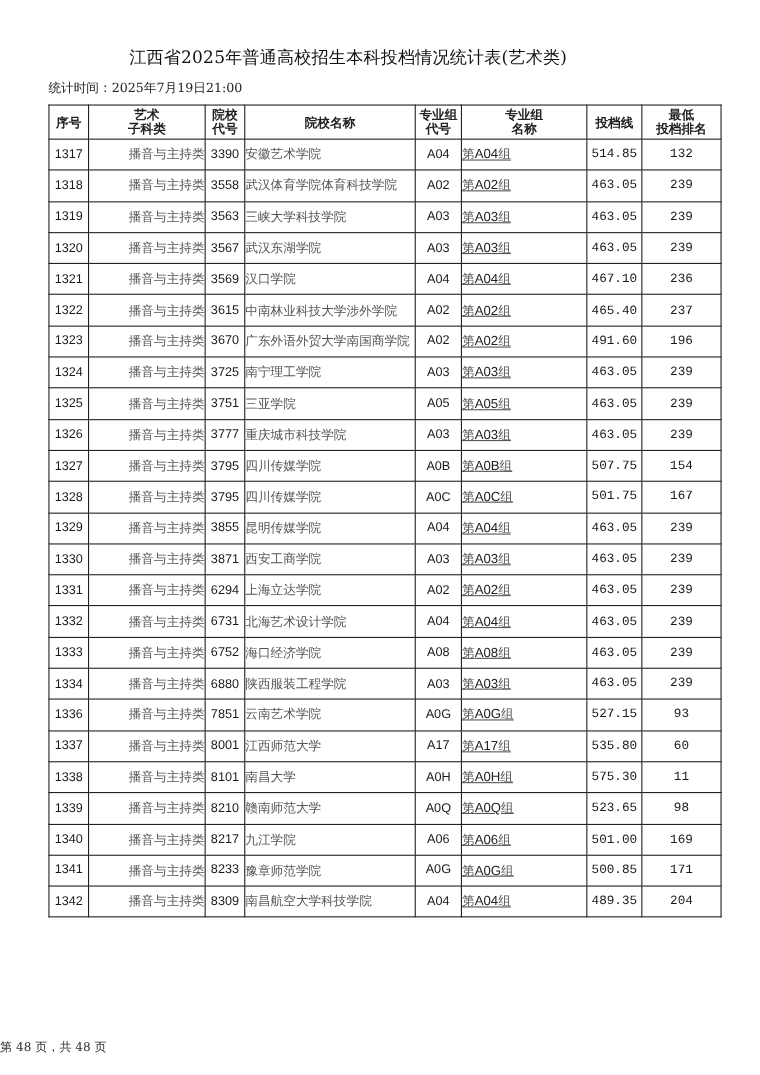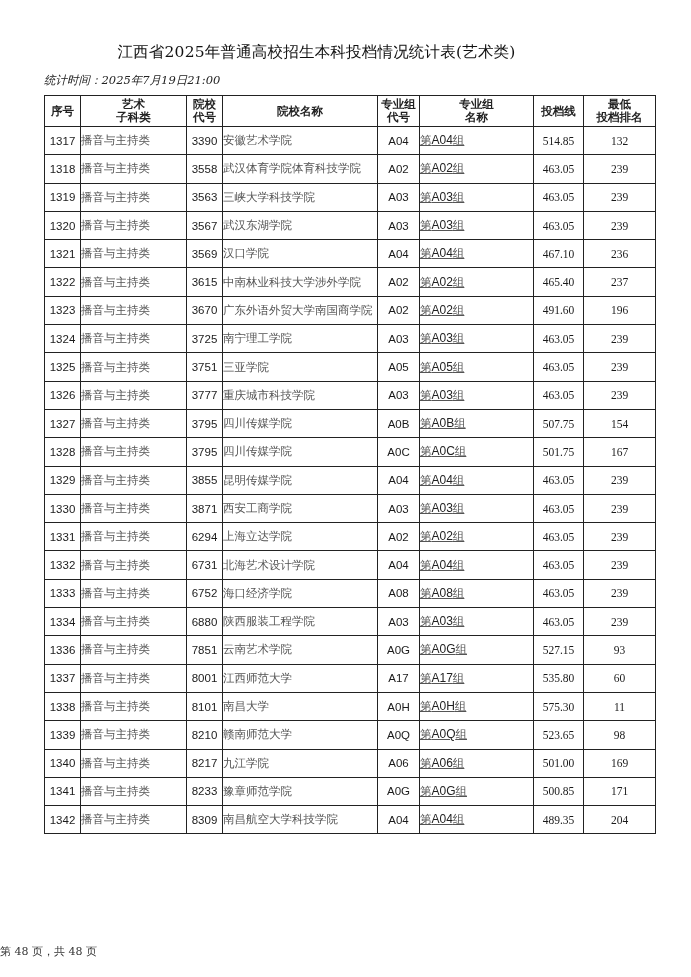--- a/index.html
+++ b/index.html
@@ -1,32 +1,32 @@
 <!DOCTYPE html>
 <html><head>
 <meta charset="utf-8">
 <style>
   html, body { margin: 0; padding: 0; background: #ffffff; }
   body { width: 691px; height: 977px; position: relative; overflow: hidden;
          font-family: "DejaVu Serif", "Liberation Serif", serif; color: #1a1a1a; }
   .title { position: absolute; top: 42px; left: 0; width: 633px; text-align: center;
            font-size: 15.5px; font-weight: normal; letter-spacing: 0.2px; color: #111; }
-  .stat-time { position: absolute; top: 73px; left: 44px; font-size: 11.5px; color: #222; font-style: italic; }
+  .stat-time { position: absolute; top: 73px; left: 44px; font-size: 11.5px; color: #222; }
   table.main { position: absolute; top: 95px; left: 44px; border-collapse: collapse;
                table-layout: fixed; width: 611px; }
   table.main th, table.main td { border: 1.4px solid #222; padding: 0; overflow: hidden; white-space: nowrap; }
   table.main th { height: 30px; font-weight: bold; font-size: 11.5px; line-height: 13px;
                   text-align: center; vertical-align: middle; color: #222;
                   font-family: "DejaVu Sans", "Liberation Sans", sans-serif; }
   table.main td { height: 27.3px; font-size: 11.5px; vertical-align: middle; }
-  td.num { text-align: center; font-family: Liberation Serif, serif; color: #1a1a1a; font-size: 12px; }
+  td.num { text-align: center; font-family: Liberation Mono, monospace; color: #1a1a1a; font-size: 12px; }
   td.seq { text-align: center; font-family: "Liberation Sans", "DejaVu Sans", sans-serif; font-size: 12px; }
   td.code { text-align: center; font-family: "Liberation Sans", "DejaVu Sans", sans-serif; font-size: 12px; }
   td.cn { text-align: left; padding-left: 3px; color: #555; font-family: "DejaVu Serif", "Liberation Serif", serif; font-size: 11px; }
-  td.cat { text-align: left; padding-left: 2px; color: #555; font-family: "DejaVu Sans", "Liberation Sans", sans-serif; font-size: 11px; }
+  td.cat { text-align: right; padding-left: 2px; color: #555; font-family: "DejaVu Sans", "Liberation Sans", sans-serif; font-size: 11px; }
   td.grp { text-align: left; padding-left: 2px; color: #555; font-size: 11.5px; text-decoration: underline; }
   td.grp .g { font-family: "Liberation Sans", "DejaVu Sans", sans-serif; color: #222; font-size: 12px; }
   .footer { position: absolute; top: 944px; left: 0; width: 691px; text-align: left;
             font-size: 11px; color: #333; }
 </style>
 </head>
 <body>
 
 <div class="title">江西省2025年普通高校招生本科投档情况统计表(艺术类)</div>
 <div class="stat-time">统计时间：2025年7月19日21:00</div>

